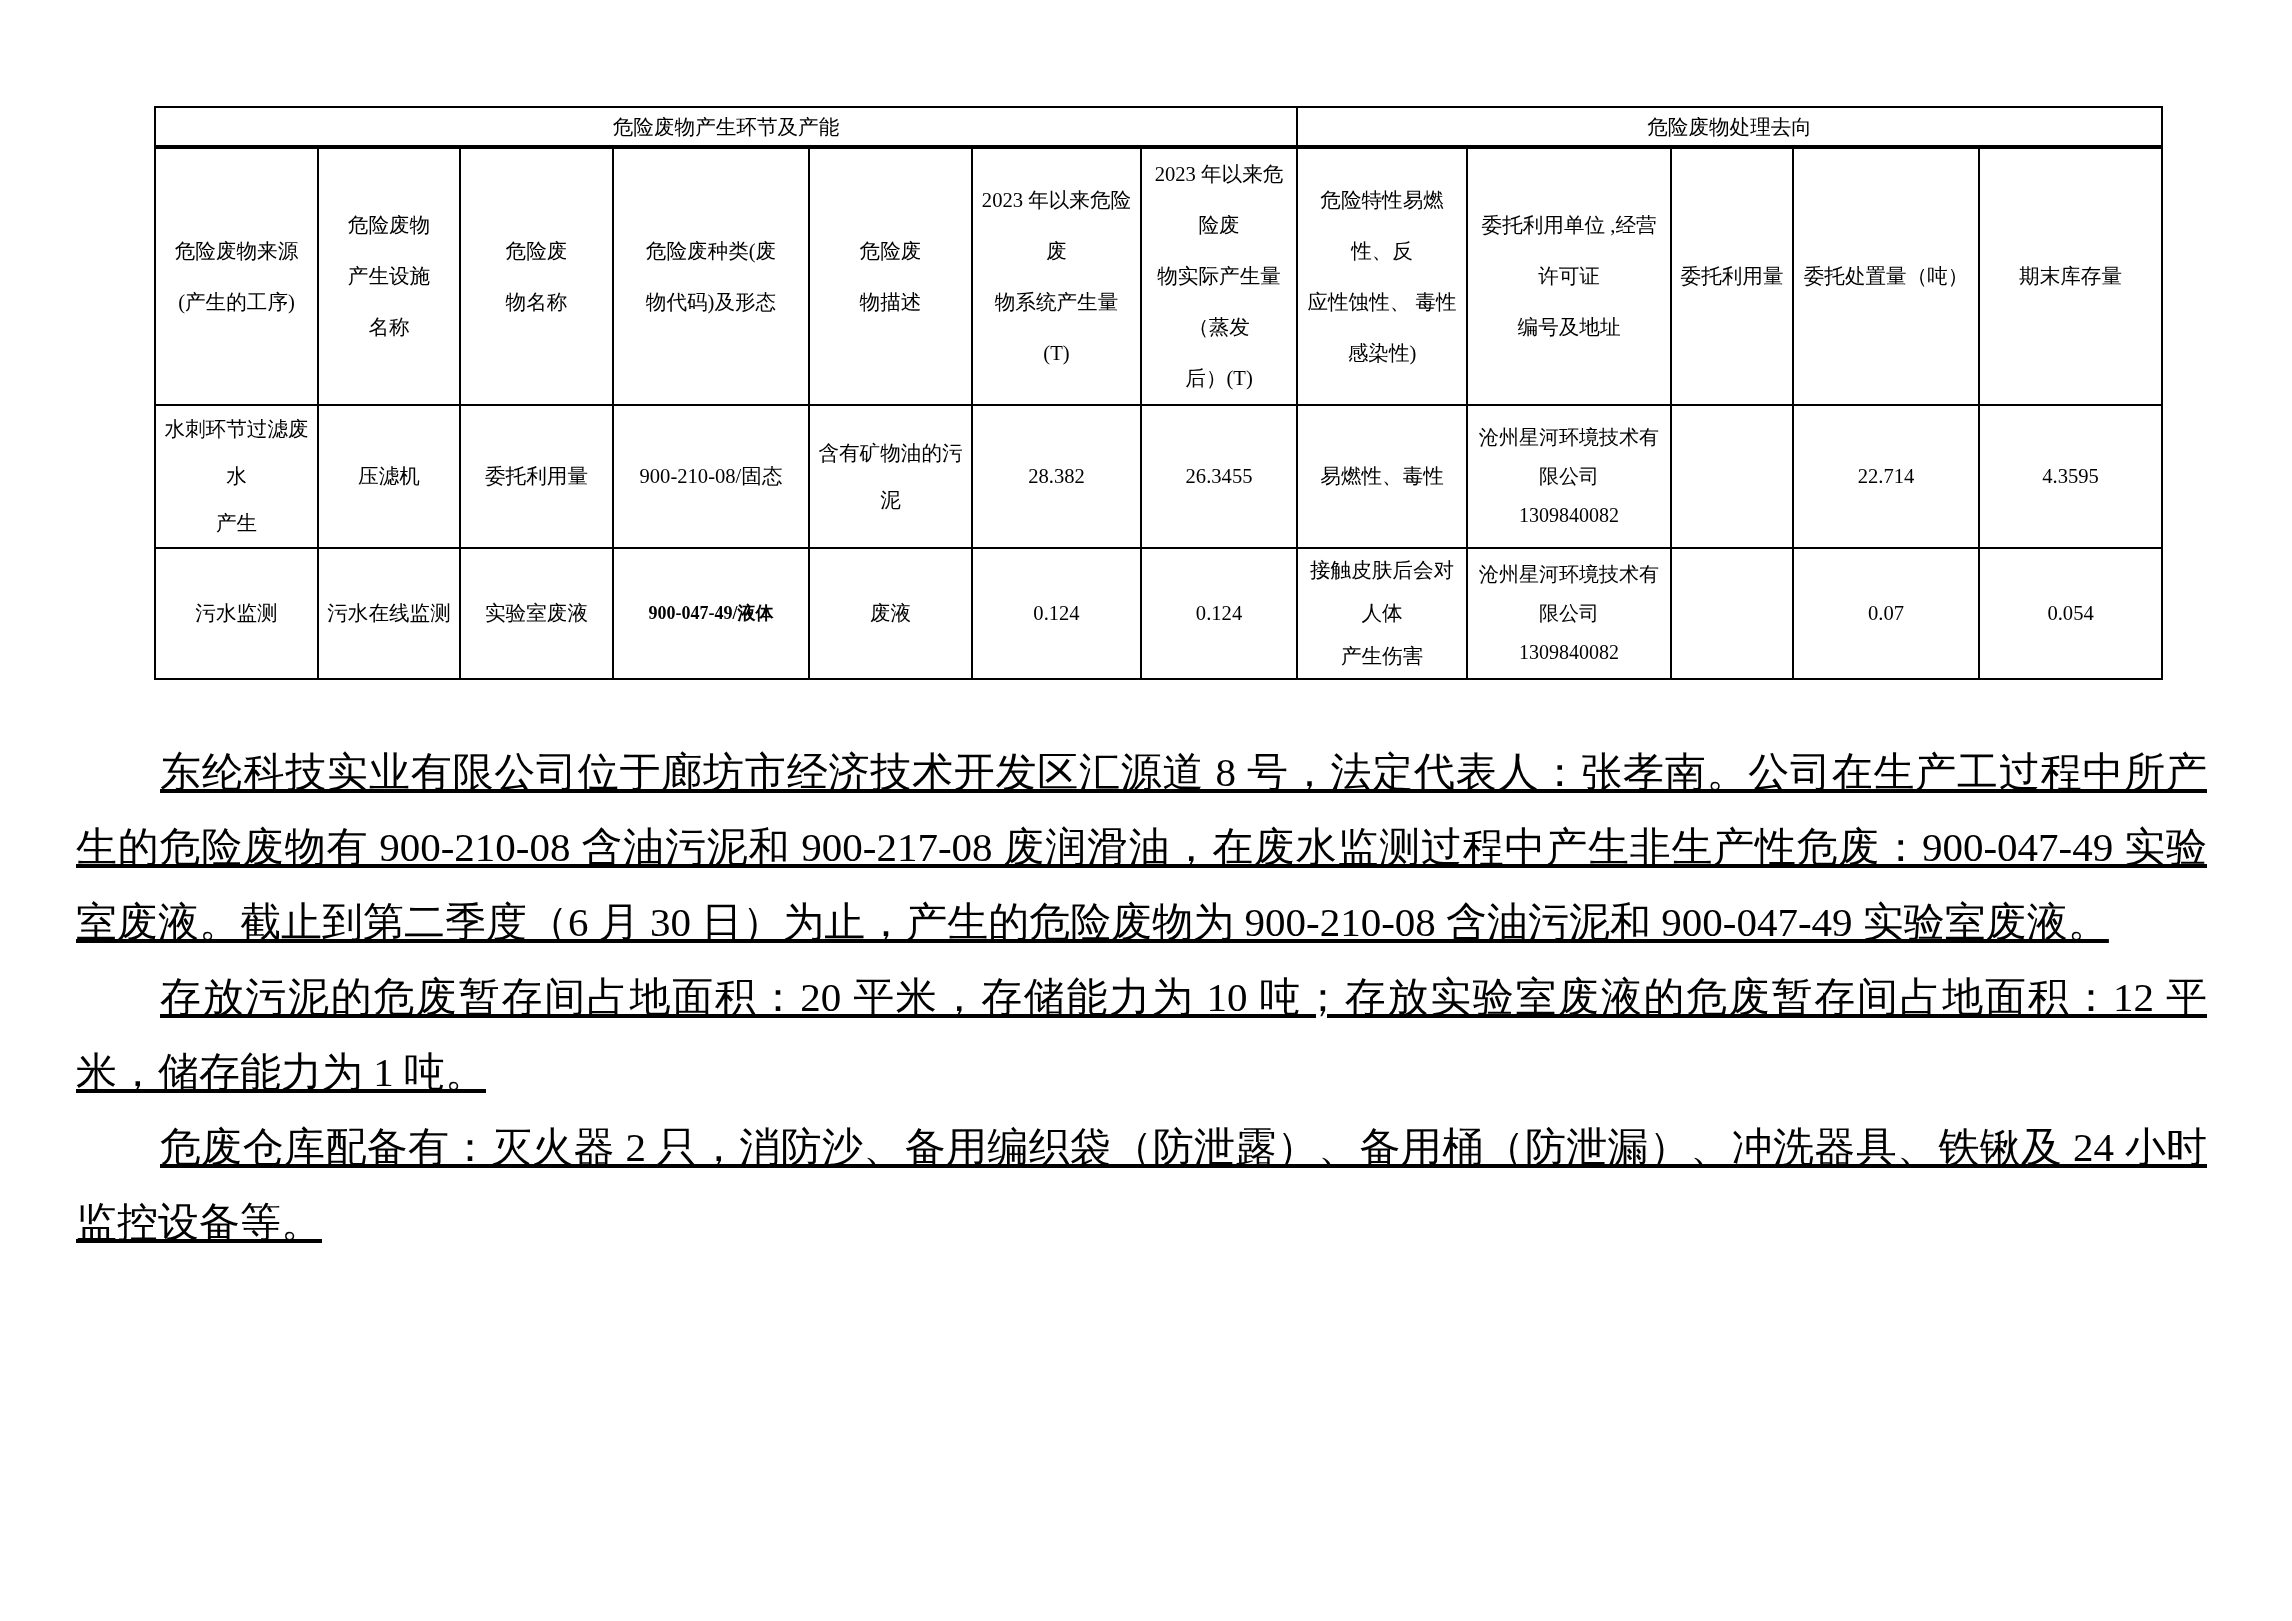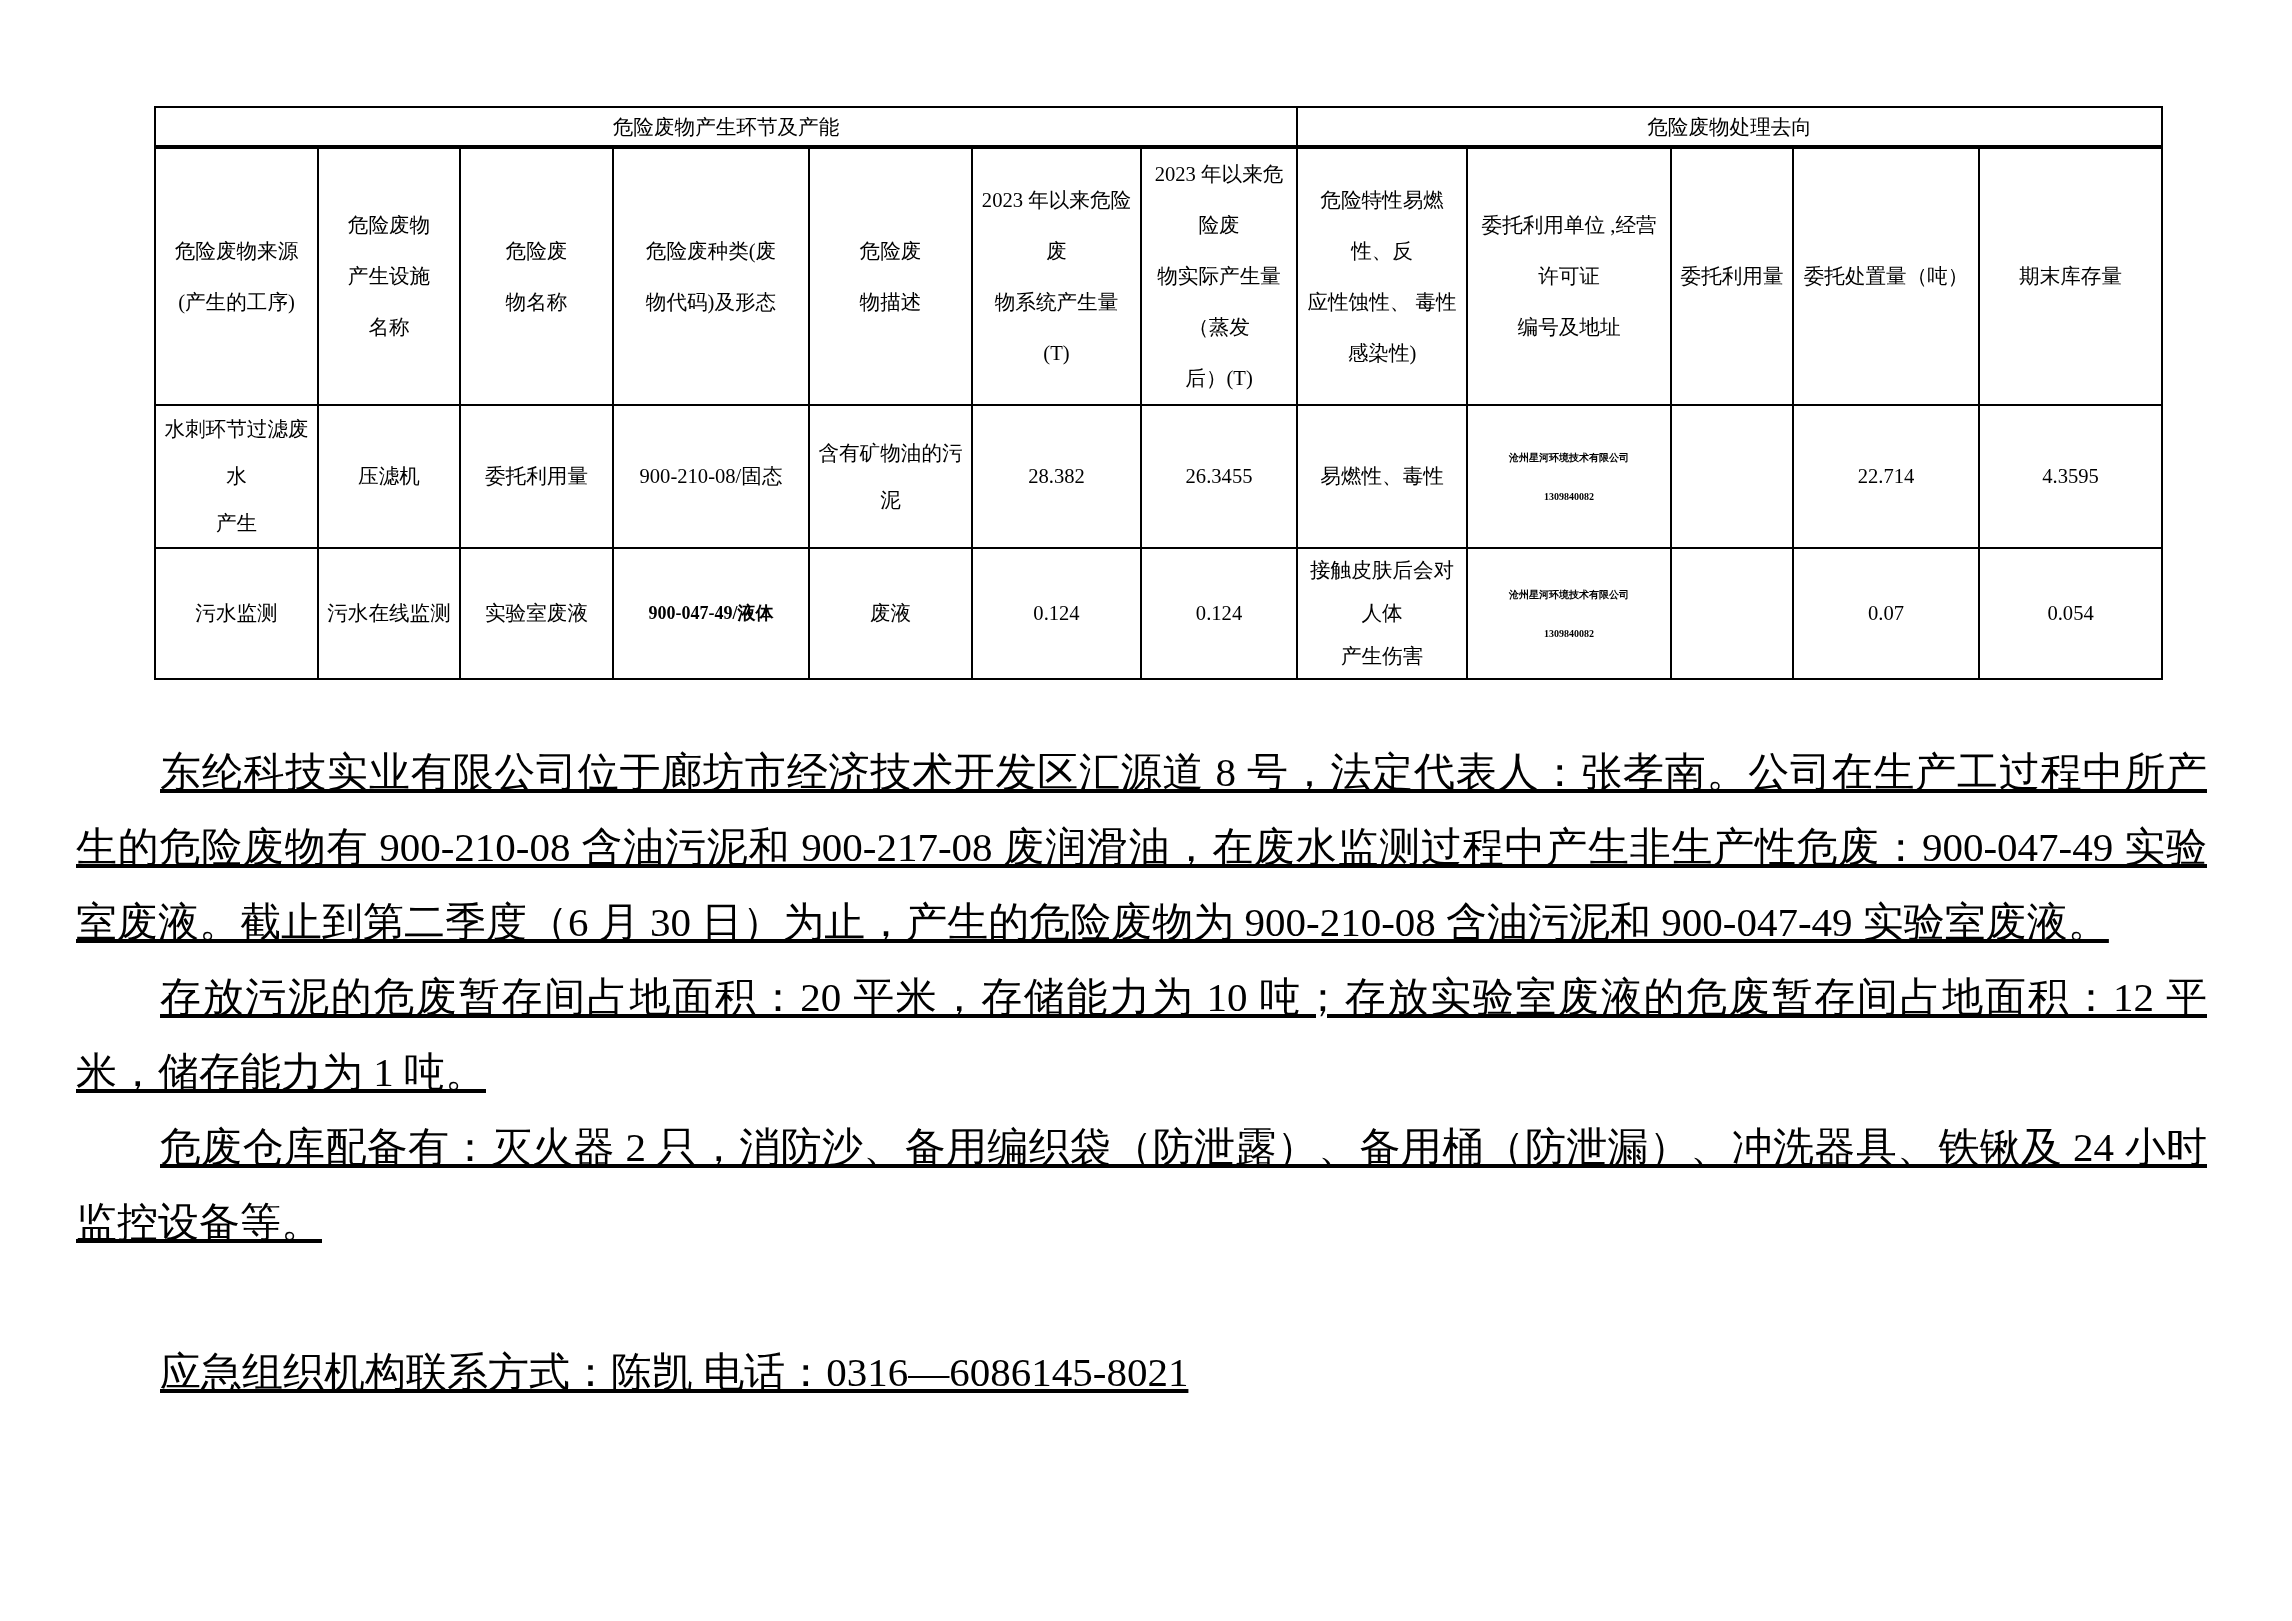--- a/index.html
+++ b/index.html
@@ -34,21 +34,21 @@
     vertical-align: middle;
     font-weight: normal;
     white-space: pre-line;
     padding: 0 3.9px;
     overflow: hidden;
   }
   tr.group-row th { height: 40px; border-bottom-width: 4.9px; }
   tr.header-row th { height: 154px; line-height: 51px; }
   tr.data-row-1 td { height: 130px; line-height: 47px; }
   tr.data-row-2 td { height: 88px;  line-height: 43px; }
-  td.small-cell { font-size: 10px; line-height: 39px !important; font-weight: bold; }
+  td.small-cell { font-size: 20px; line-height: 39px !important; font-weight: normal; }
   td.bold-cell  { font-weight: bold; font-size: 18px; border-radius: 20px; }
   .c1  { width: 163px; } .c2  { width: 142px; } .c3  { width: 153px; }
   .c4  { width: 196px; } .c5  { width: 163px; } .c6  { width: 169px; }
   .c7  { width: 156px; } .c8  { width: 170px; } .c9  { width: 204px; }
   .c10 { width: 122px; } .c11 { width: 186px; } .c12 { width: 183px; }
   .body-text {
     margin: 55px 86px 0 76px;
     font-size: 41px;
     line-height: 75px;
     text-align: justify;
@@ -142,17 +142,16 @@
         <td>0.07</td>
         <td>0.054</td>
       </tr>
     </tbody>
   </table>
 
   <div class="body-text">
     <p>东纶科技实业有限公司位于廊坊市经济技术开发区汇源道 8 号，法定代表人：张孝南。公司在生产工过程中所产生的危险废物有 900-210-08 含油污泥和 900-217-08 废润滑油，在废水监测过程中产生非生产性危废：900-047-49 实验室废液。截止到第二季度（6 月 30 日）为止，产生的危险废物为 900-210-08 含油污泥和 900-047-49 实验室废液。</p>
     <p>存放污泥的危废暂存间占地面积：20 平米，存储能力为 10 吨；存放实验室废液的危废暂存间占地面积：12 平米，储存能力为 1 吨。</p>
     <p>危废仓库配备有：灭火器 2 只，消防沙、备用编织袋（防泄露）、备用桶（防泄漏）、冲洗器具、铁锹及 24 小时监控设备等。</p>
-    <p class="contact-line">应急组织机构联系方式：陈凯  电话：0316—6086145-8021</p>
   </div>
 
 </div>
 
 
 </body></html>

